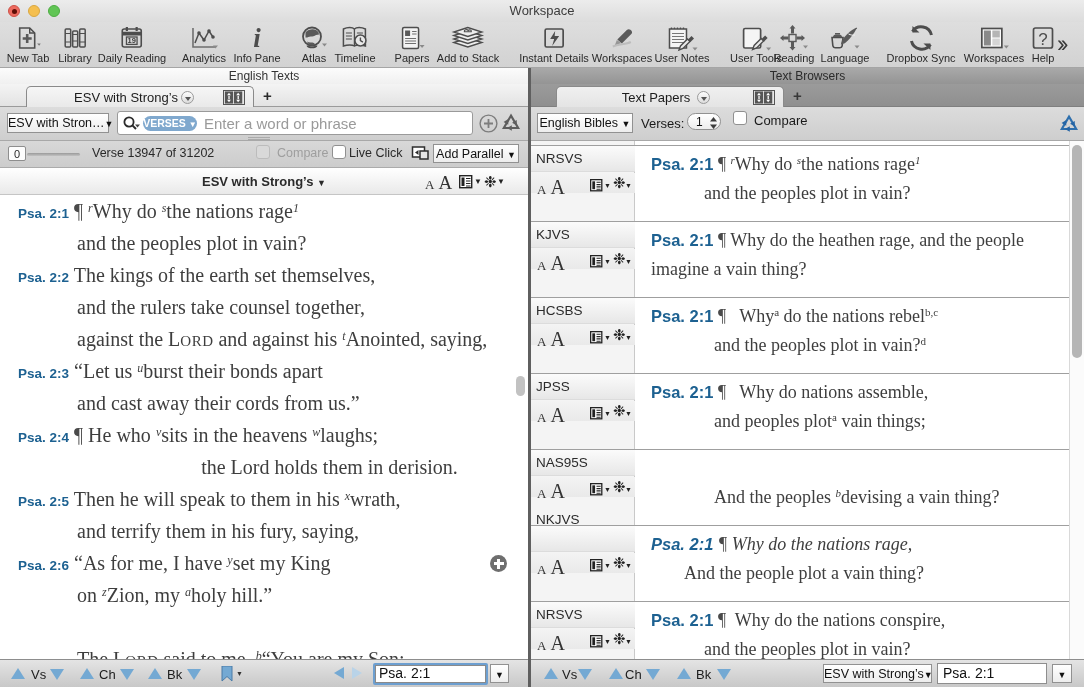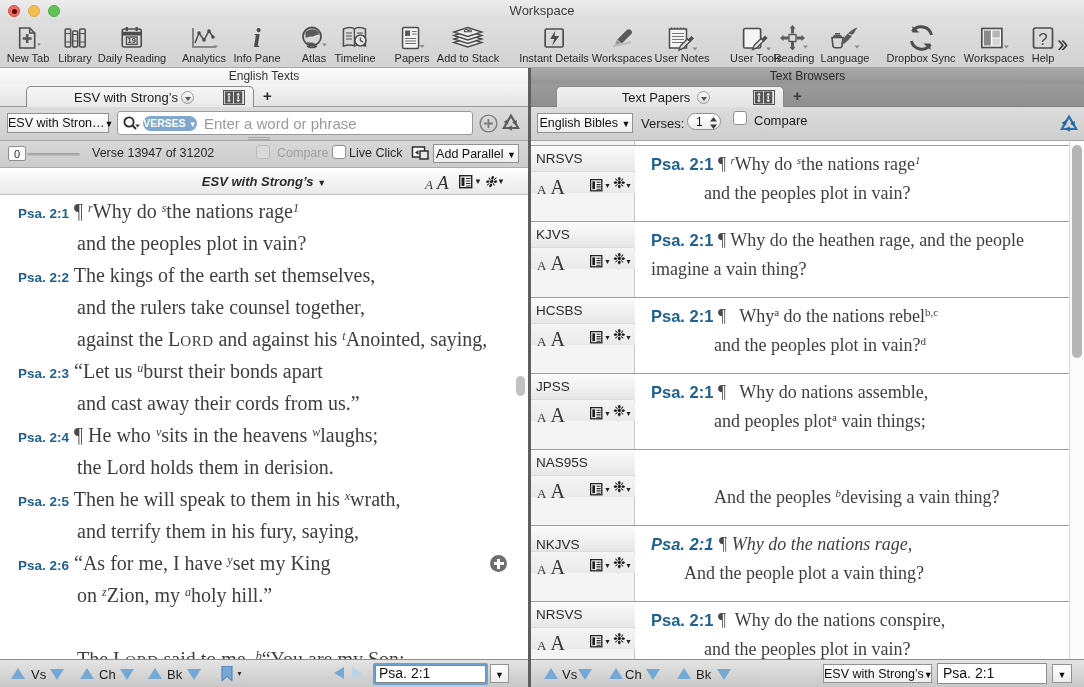--- a/index.html
+++ b/index.html
@@ -58,21 +58,21 @@
   border:1px solid #919191; border-radius:0; font-size:12.5px; color:#111;
   text-align:center; white-space:nowrap; }
 
 
 #sliderrow { left:0; top:73px; width:100%; height:27px;
   background:linear-gradient(#d8d8d8,#cccccc); border-bottom:1px solid #ababab;
   font-size:12.5px; color:#2a2a2a; }
 
 
 #txthdr { left:0; top:100px; width:100%; height:27px;
-  background:linear-gradient(#ffffff,#e9e9e9); border-bottom:1px solid #c5c5c5;font-style:italic; }
+  background:linear-gradient(#ffffff,#e9e9e9); border-bottom:1px solid #c5c5c5; }
 
 
 #ltext { left:0; top:127px; width:528px; height:464px; background:#fff; overflow:hidden;
   font-family:"Liberation Serif", serif; font-size:20px; color:#3e3e3e; }
 .vline { position:absolute; left:18px; width:505px; white-space:nowrap; }
 .vref { font-family:"Liberation Sans", sans-serif; font-size:13.5px; font-weight:bold; color:#1d6191; }
 .sup { font-style:italic; font-size:12px; vertical-align:6px; letter-spacing:0; }
 .pil { color:#4a4a4a; }
 sc { font-size:15px; letter-spacing:0.5px; }
 
@@ -414,21 +414,21 @@
   </div>
   <div id="ltext" class="abs">
     <div class="vline" style="top:5px;"><span class="vref">Psa. 2:1</span> <span class="pil">¶</span> <span class="sup">r</span>Why do <span class="sup">s</span>the nations rage<span class="sup">1</span></div>
     <div class="vline" style="top:37px; left:77px;">and the peoples plot in vain?</div>
     <div class="vline" style="top:69px;"><span class="vref">Psa. 2:2</span> The kings of the earth set themselves,</div>
     <div class="vline" style="top:101px; left:77px;">and the rulers take counsel together,</div>
     <div class="vline" style="top:133px; left:77px;">against the L<sc>ORD</sc> and against his <span class="sup">t</span>Anointed, saying,</div>
     <div class="vline" style="top:165px;"><span class="vref">Psa. 2:3</span> “Let us <span class="sup">u</span>burst their bonds apart</div>
     <div class="vline" style="top:197px; left:77px;">and cast away their cords from us.”</div>
     <div class="vline" style="top:229px;"><span class="vref">Psa. 2:4</span> <span class="pil">¶</span> He who <span class="sup">v</span>sits in the heavens <span class="sup">w</span>laughs;</div>
-    <div class="vline" style="top:261px; left:77px;">the Lord holds them in derision.</div>
+    <div class="vline" style="top:261px; left:77px;text-align:center;">the Lord holds them in derision.</div>
     <div class="vline" style="top:293px;"><span class="vref">Psa. 2:5</span> Then he will speak to them in his <span class="sup">x</span>wrath,</div>
     <div class="vline" style="top:325px; left:77px;">and terrify them in his fury, saying,</div>
     <div class="vline" style="top:357px;"><span class="vref">Psa. 2:6</span> “As for me, I have <span class="sup">y</span>set my King</div>
     <div class="vline" style="top:389px; left:77px;">on <span class="sup">z</span>Zion, my <span class="sup">a</span>holy hill.”</div>
     <div class="vline" style="top:453px; left:77px;">The L<sc>ORD</sc> said to me, <span class="sup">b</span>“You are my Son;</div>
     <div class="abs" style="left:490px; top:360px; width:17px; height:17px; border-radius:50%; background:#6e6e6e;"></div>
     <div class="abs" style="left:493.5px; top:367px; width:10px; height:3px; background:#fff;"></div>
     <div class="abs" style="left:497px; top:363.5px; width:3px; height:10px; background:#fff;"></div>
     <div class="abs" style="left:516px; top:181px; width:9px; height:20px; background:#c2c2c2; border-radius:4.5px;"></div>
   </div>
@@ -567,21 +567,21 @@
         <rect x="0.7" y="0.7" width="12" height="12" fill="#fff" stroke="#222" stroke-width="1.4"></rect>
         <rect x="2.5" y="2.5" width="3" height="8.5" fill="#222"></rect>
         <path d="M7 3.5h4.5M7 6h4.5M7 8.5h4.5M7 11h4.5" stroke="#222" stroke-width="1.2"></path>
       </svg>
     <div class="abs" style="left:73px; top:345px; font-size:7px; color:#222;">▼</div>
     <div class="abs" style="left:82px; top:337px; font-size:15px; color:#222;">❉</div>
     <div class="abs" style="left:94px; top:345px; font-size:7px; color:#222;">▼</div>
     <div class="blkdiv" style="top:308px;"></div>
     <div class="rtext" style="left:183px; top:346px;">And the peoples <span class="rsup">b</span>devising a vain thing?</div>
     <div class="vlstrip" style="top:385px;"></div>
-    <div class="vlabel" style="top:371px;margin-top:25px;">NKJVS</div>
+    <div class="vlabel" style="top:371px;">NKJVS</div>
     <div class="vcstrip" style="top:412px;"></div>
     <div class="aa" style="top:415px;"><span style="font-size:13px;">A</span> <span style="font-size:20px;">A</span></div>
     <svg class="abs" style="left:59px; top:418px;" width="13" height="13" viewBox="0 0 14 14">
         <rect x="0.7" y="0.7" width="12" height="12" fill="#fff" stroke="#222" stroke-width="1.4"></rect>
         <rect x="2.5" y="2.5" width="3" height="8.5" fill="#222"></rect>
         <path d="M7 3.5h4.5M7 6h4.5M7 8.5h4.5M7 11h4.5" stroke="#222" stroke-width="1.2"></path>
       </svg>
     <div class="abs" style="left:73px; top:421px; font-size:7px; color:#222;">▼</div>
     <div class="abs" style="left:82px; top:413px; font-size:15px; color:#222;">❉</div>
     <div class="abs" style="left:94px; top:421px; font-size:7px; color:#222;">▼</div>

